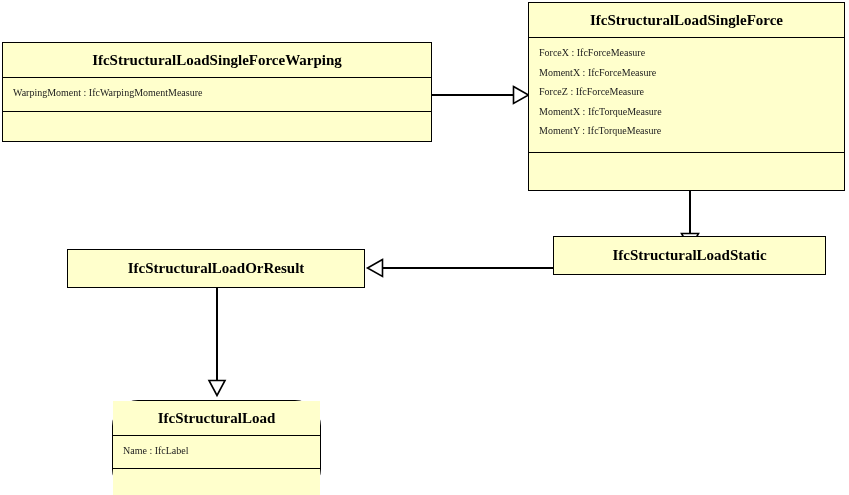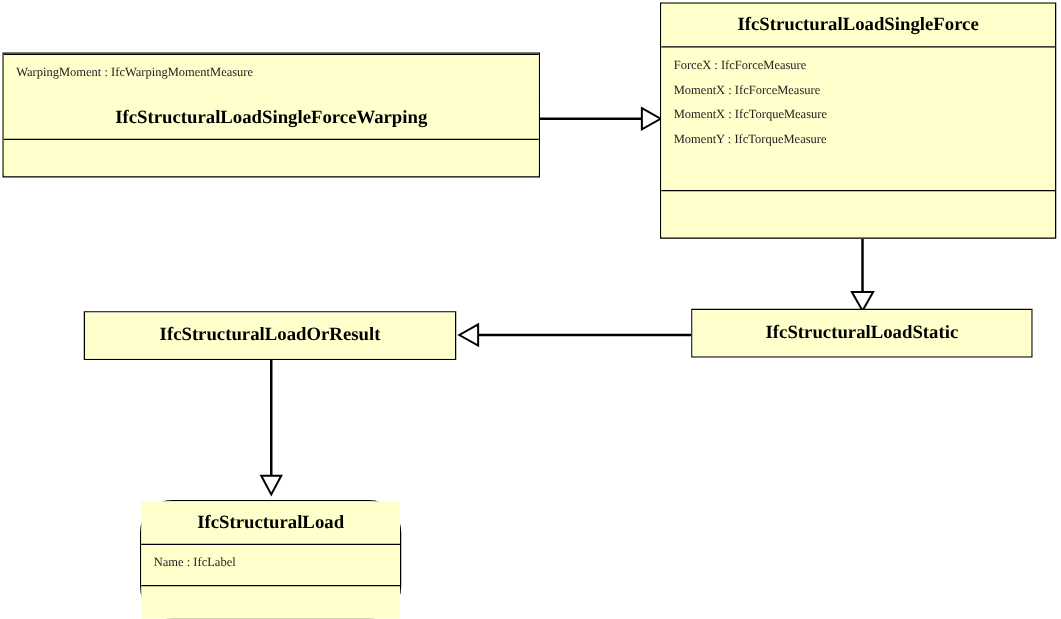--- a/index.html
+++ b/index.html
@@ -89,47 +89,48 @@
   <svg class="arrowhead" style="left:364px; top:257px;" width="20" height="22" viewBox="0 0 20 22">
     <polygon points="18.5,2.5 3.5,11 18.5,19.5"></polygon>
   </svg>
 
   <div class="edge edge-v" style="left:216px; top:288px; width:2px; height:94px;"></div>
   <svg class="arrowhead" style="left:207px; top:379px;" width="20" height="20" viewBox="0 0 20 20">
     <polygon points="2,1.5 18,1.5 10,16.5"></polygon>
   </svg>
 
   <div class="uml-class" style="left:2px; top:42px; width:430px; height:100px;">
+    <div class="uml-compartment uml-title" style="height:34px;">IfcStructuralLoadSingleForceWarping</div>
     <div class="uml-compartment uml-sep uml-attrs" style="height:34px;">
       <div class="uml-attr">WarpingMoment : IfcWarpingMomentMeasure</div>
     </div>
-    <div class="uml-compartment uml-title" style="height:34px;">IfcStructuralLoadSingleForceWarping</div>
     <div class="uml-compartment uml-sep" style="height:29px;">
       <div class="uml-empty"></div>
     </div>
   </div>
 
   <div class="uml-class" style="left:528px; top:2px; width:317px; height:189px;">
     <div class="uml-compartment uml-title" style="height:34px;">IfcStructuralLoadSingleForce</div>
     <div class="uml-compartment uml-sep uml-attrs" style="height:115px;">
       <div class="uml-attr">ForceX : IfcForceMeasure</div>
       <div class="uml-attr">MomentX : IfcForceMeasure</div>
+      <div class="uml-attr">ForceZ : IfcForceMeasure</div>
       <div class="uml-attr">MomentX : IfcTorqueMeasure</div>
       <div class="uml-attr">MomentY : IfcTorqueMeasure</div>
     </div>
     <div class="uml-compartment uml-sep" style="height:37px;">
       <div class="uml-empty"></div>
     </div>
   </div>
 
   <div class="uml-class" style="left:67px; top:249px; width:298px; height:39px;">
     <div class="uml-compartment uml-title" style="height:100%;">IfcStructuralLoadOrResult</div>
   </div>
 
-  <div class="uml-class" style="left:553px; top:247px; width:273px; height:39px;">
+  <div class="uml-class" style="left:553px; top:236px; width:273px; height:39px;">
     <div class="uml-compartment uml-title" style="height:100%;">IfcStructuralLoadStatic</div>
   </div>
 
   <div class="uml-class" style="left:112px; top:400px; width:209px; height:95px;border-radius:26px;">
     <div class="uml-compartment uml-title" style="height:34px;">IfcStructuralLoad</div>
     <div class="uml-compartment uml-sep uml-attrs" style="height:33px;">
       <div class="uml-attr">Name : IfcLabel</div>
     </div>
     <div class="uml-compartment uml-sep" style="height:28px;">
       <div class="uml-empty"></div>

